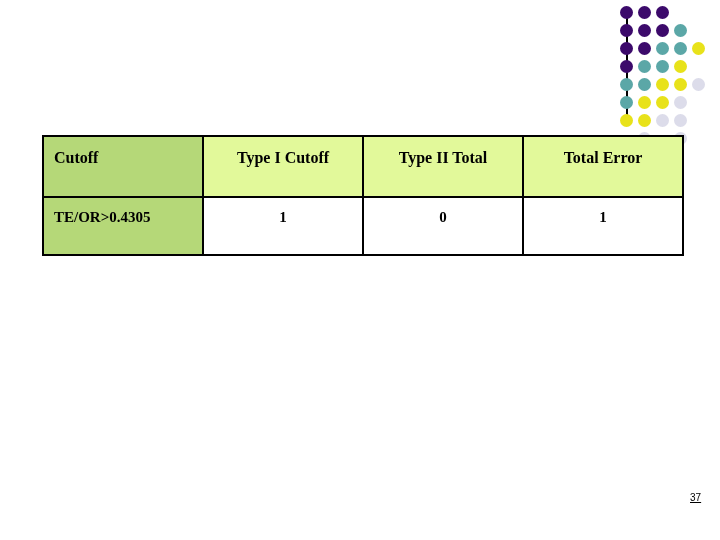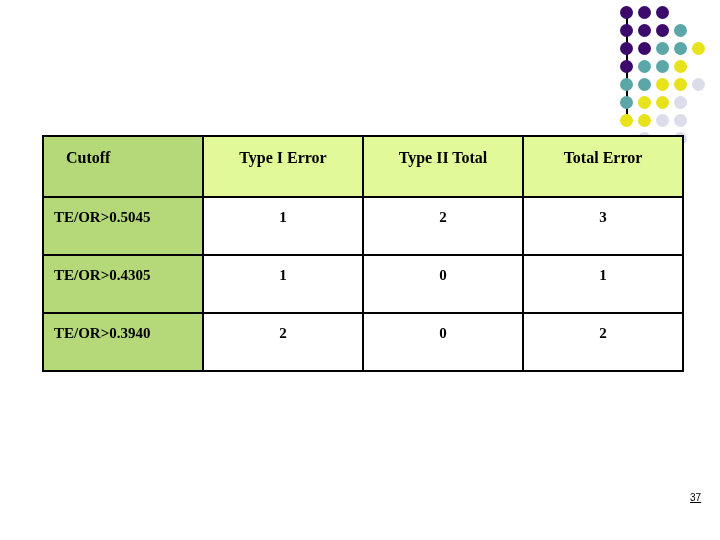--- a/index.html
+++ b/index.html
@@ -65,21 +65,21 @@
     font-weight: bold;
     font-size: 16px;
     color: #000000;
   }
   th.head-cutoff {
     background: #b5d878;
     text-align: left;
   }
   .head-inner {
     display: block;
-    padding: 12px 10px 0 22px;
+    padding: 12px 10px 0 10px;
   }
   .head-inner-center {
     display: block;
     padding: 12px 4px 0 4px;
     text-align: center;
   }
 
   
   tbody td {
     height: 56px;
@@ -163,69 +163,41 @@
     <col class="col-data">
     <col class="col-data">
     <col class="col-data">
   </colgroup>
   <thead>
     <tr>
       <th class="head-cutoff">
         <span class="head-inner">Cutoff</span>
       </th>
       <th>
-        <span class="head-inner-center">Type I Error</span>
+        <span class="head-inner-center">Type I Cutoff</span>
       </th>
       <th>
         <span class="head-inner-center">Type II Total</span>
       </th>
       <th>
         <span class="head-inner-center">Total Error</span>
       </th>
     </tr>
   </thead>
   <tbody id="table-body">
       <tr>
         <td class="cell-cutoff">
-          <span class="cell-inner">TE/OR&gt;0.5045</span>
+          <span class="cell-inner">TE/OR&gt;0.4305</span>
         </td>
         <td class="cell-value">
           <span class="cell-inner-center">1</span>
         </td>
         <td class="cell-value">
-          <span class="cell-inner-center">2</span>
-        </td>
-        <td class="cell-value">
-          <span class="cell-inner-center">3</span>
-        </td>
-      </tr>
-      <tr>
-        <td class="cell-cutoff">
-          <span class="cell-inner">TE/OR&gt;0.4305</span>
+          <span class="cell-inner-center">0</span>
         </td>
         <td class="cell-value">
           <span class="cell-inner-center">1</span>
-        </td>
-        <td class="cell-value">
-          <span class="cell-inner-center">0</span>
-        </td>
-        <td class="cell-value">
-          <span class="cell-inner-center">1</span>
-        </td>
-      </tr>
-      <tr>
-        <td class="cell-cutoff">
-          <span class="cell-inner">TE/OR&gt;0.3940</span>
-        </td>
-        <td class="cell-value">
-          <span class="cell-inner-center">2</span>
-        </td>
-        <td class="cell-value">
-          <span class="cell-inner-center">0</span>
-        </td>
-        <td class="cell-value">
-          <span class="cell-inner-center">2</span>
         </td>
       </tr>
     </tbody>
 </table>
 
 <div id="page-number">37</div>
 
 </body></html>

